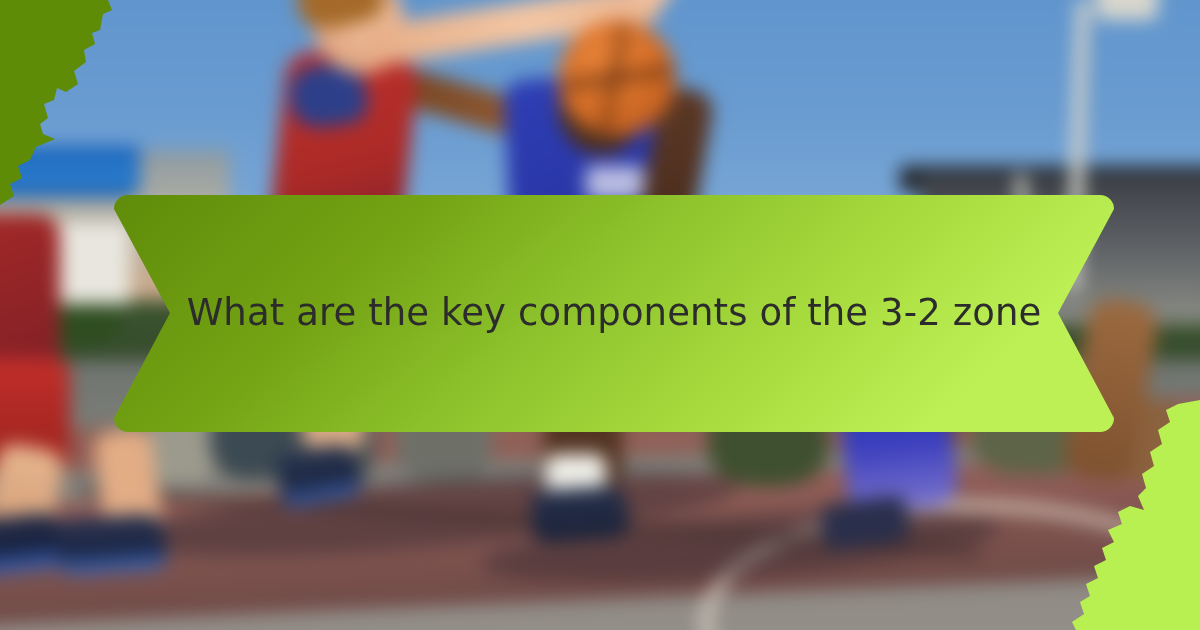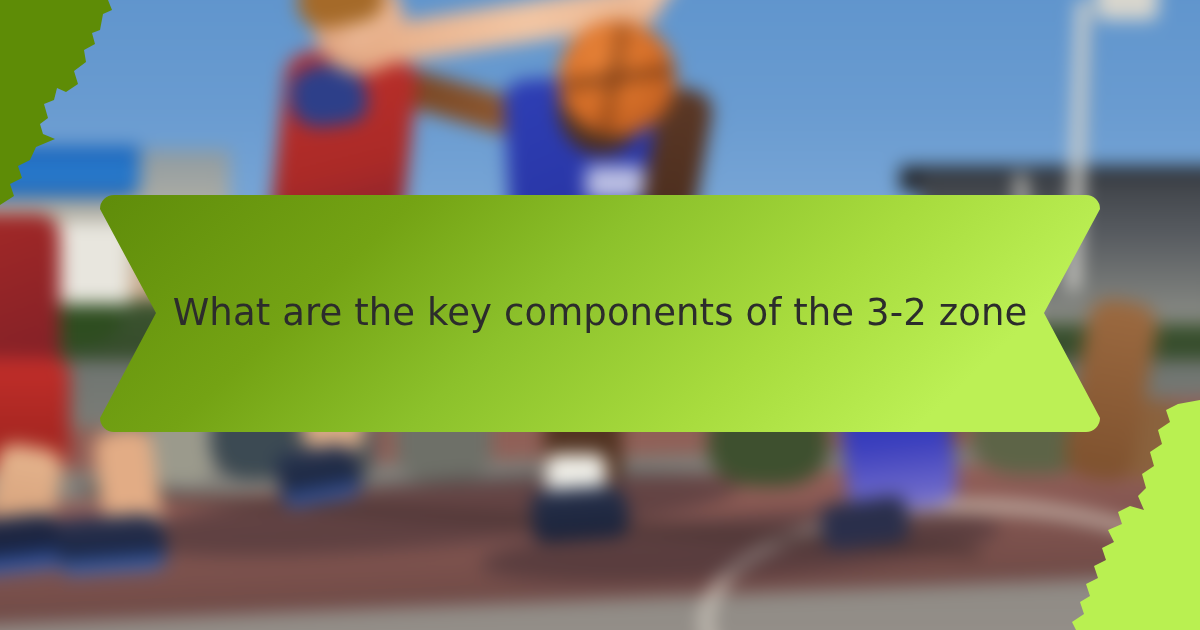--- a/index.html
+++ b/index.html
@@ -311,21 +311,21 @@
   
   .corner-tl, .corner-br {
     position: absolute;
   }
   .corner-tl { left: 0; top: 0; width: 140px; height: 210px; }
   .corner-br { right: 0; bottom: 0; width: 150px; height: 230px; }
 
   
   .ribbon {
     position: absolute;
-    left: 100px;
+    left: 114px;
     top: 195px;
     width: 1000px;
     height: 237px;
   }
   .ribbon-text {
     position: absolute;
     left: 0; right: 0; top: 0; bottom: 0;
     display: flex;
     flex-direction: column;
     align-items: center;

